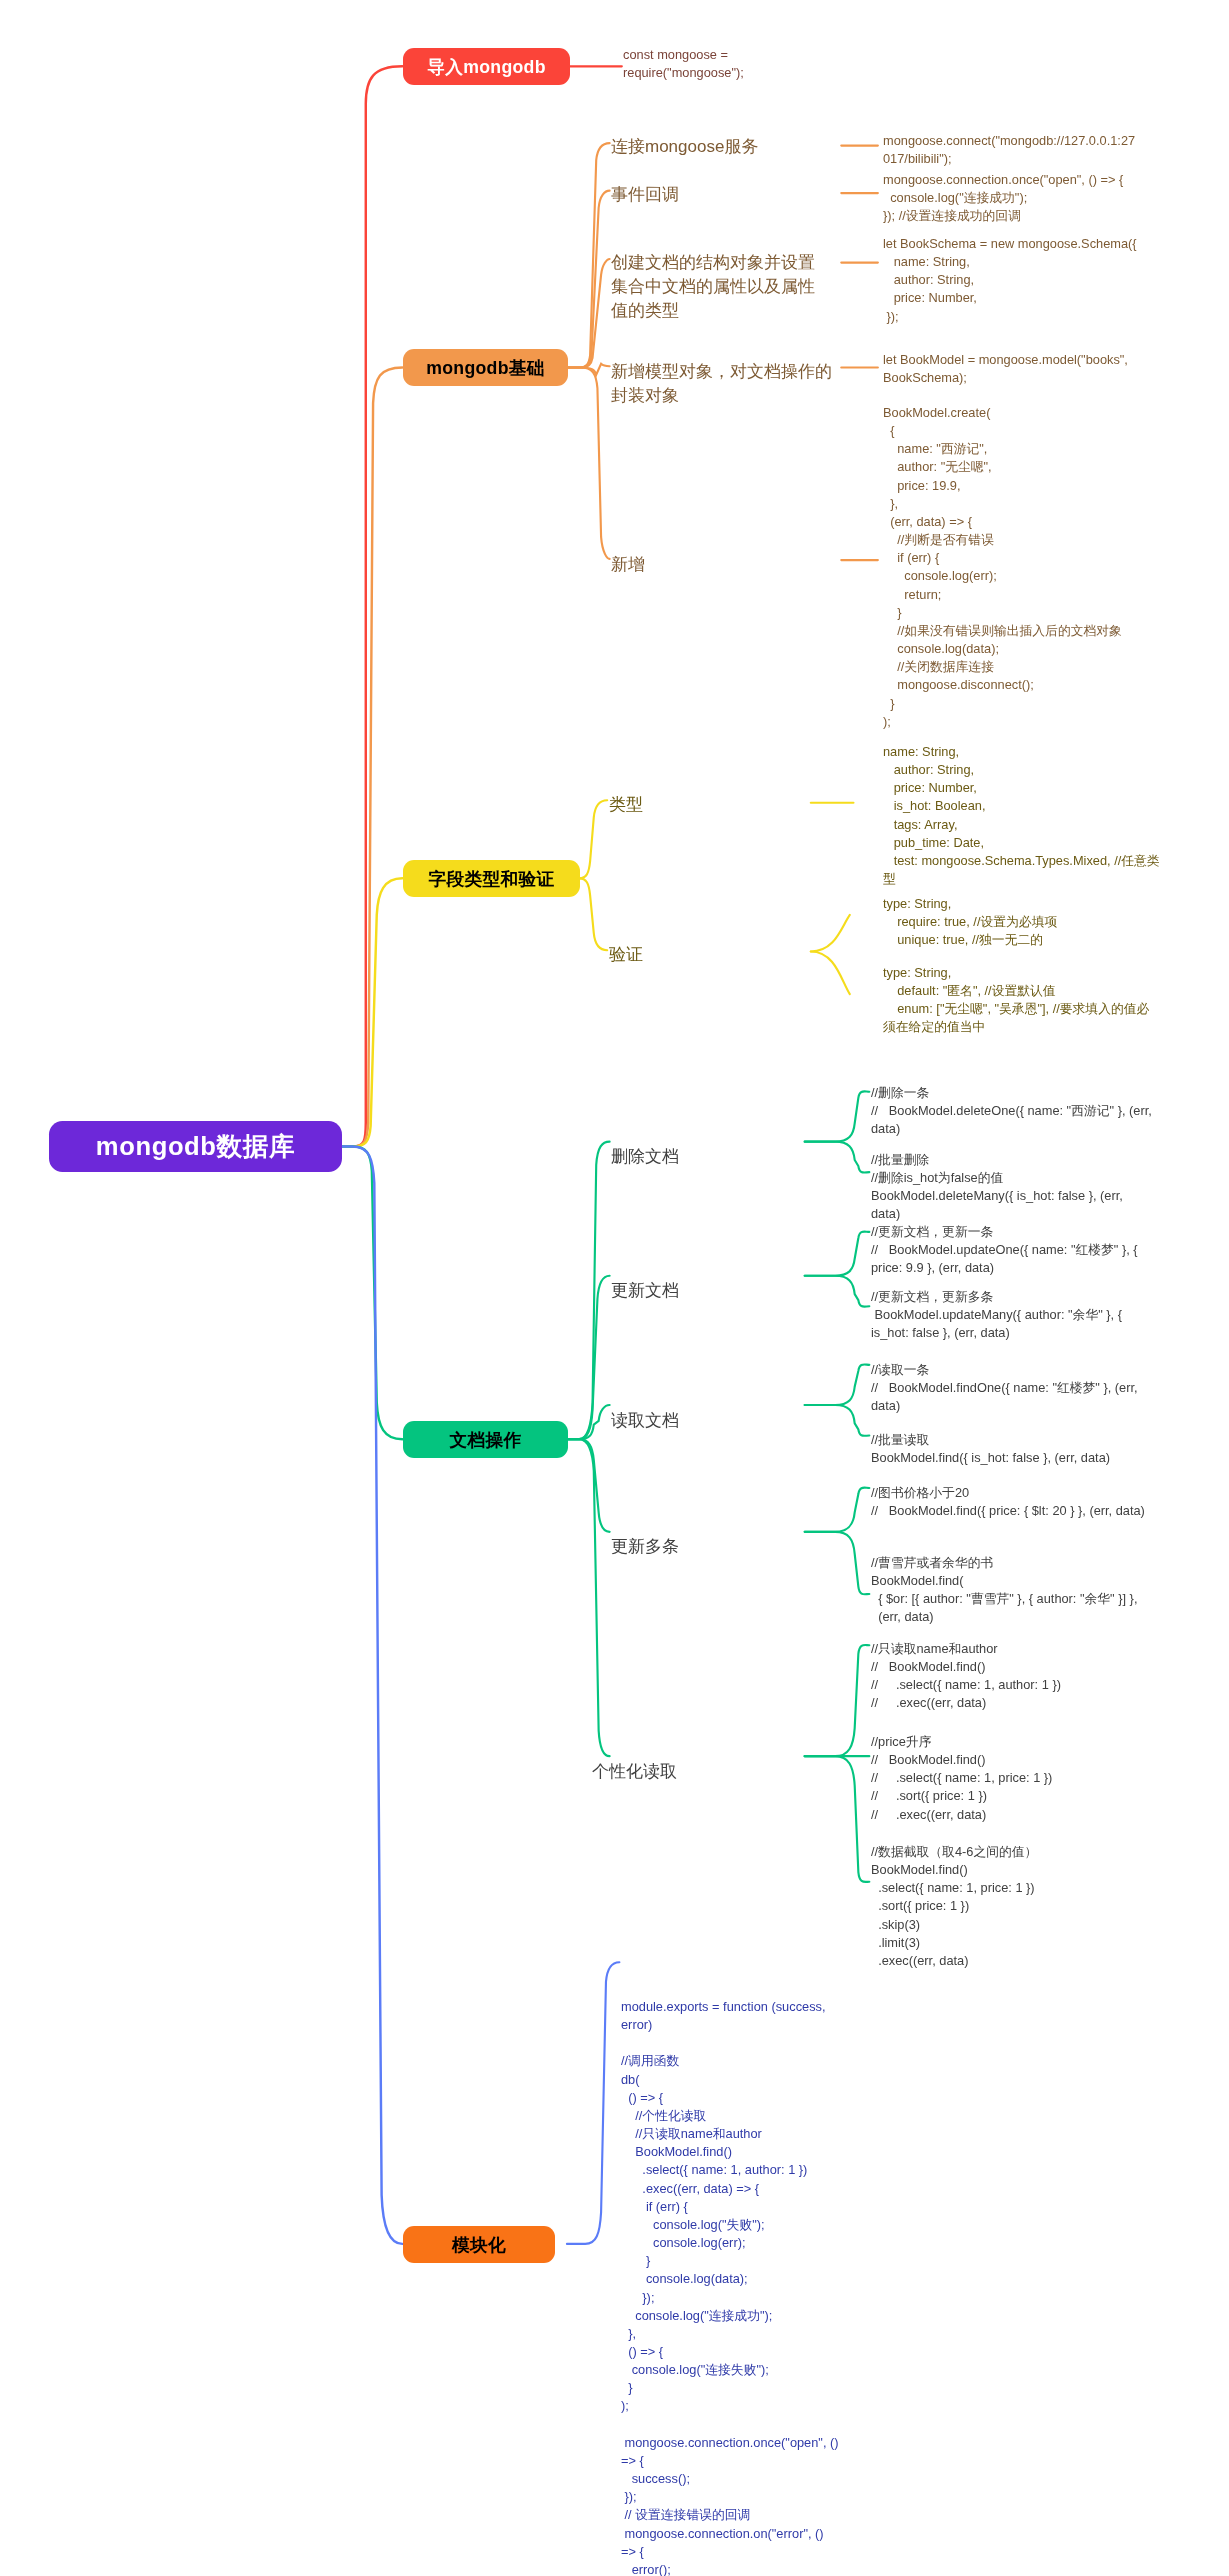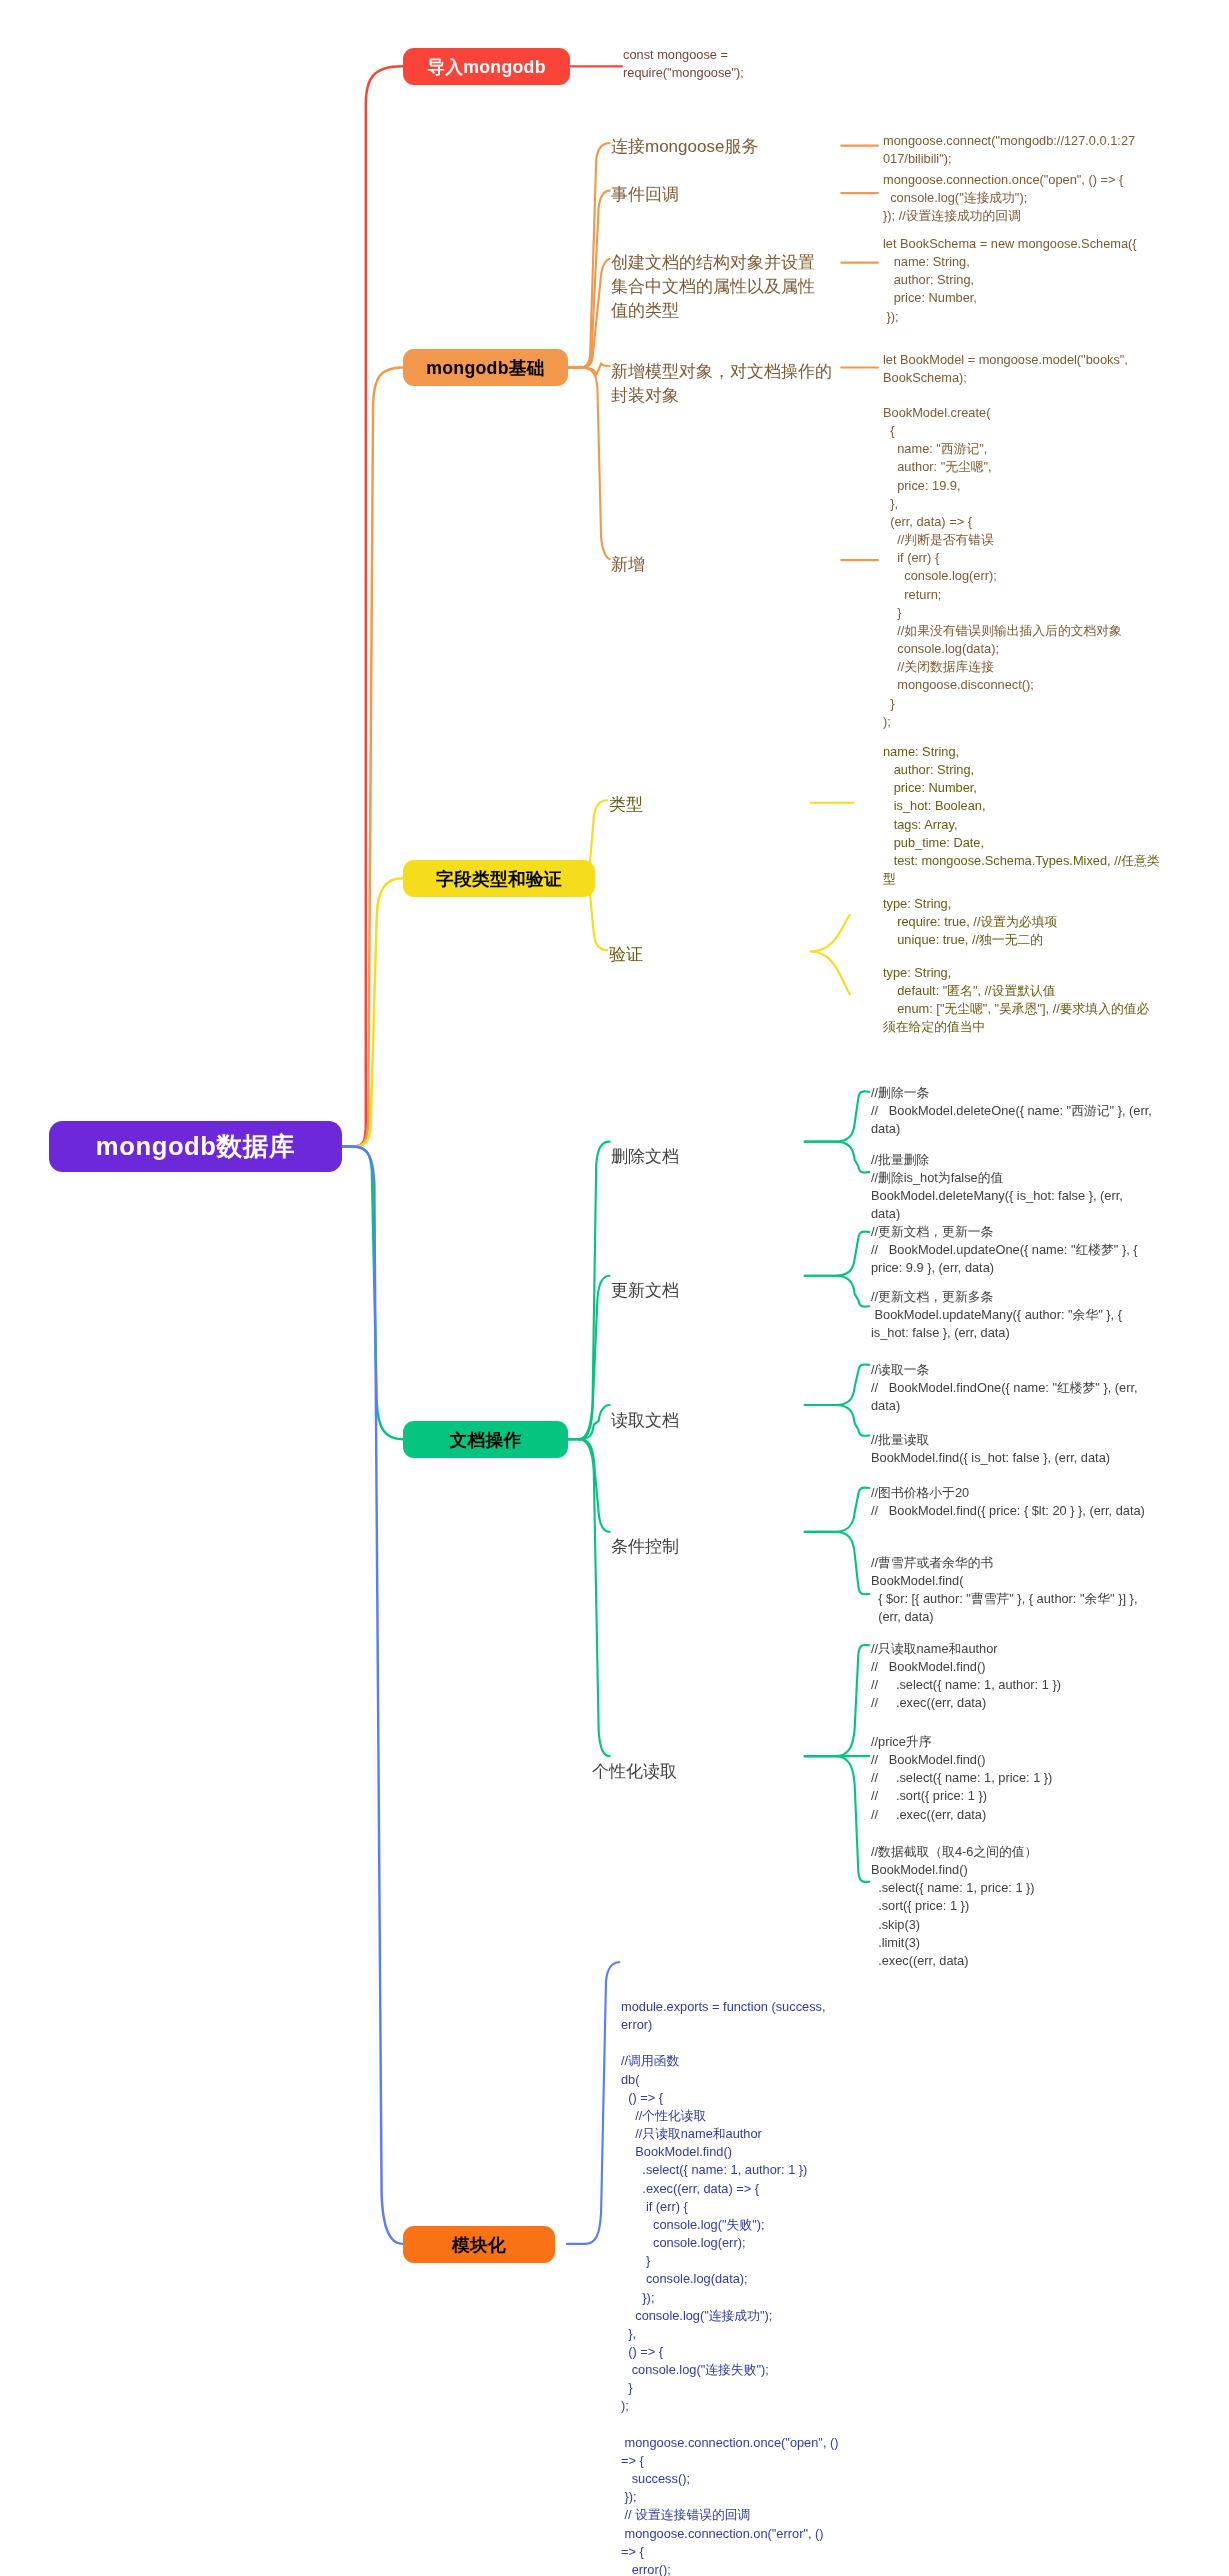--- a/index.html
+++ b/index.html
@@ -173,21 +173,21 @@
       console.log(err);
       return;
     }
     //如果没有错误则输出插入后的文档对象
     console.log(data);
     //关闭数据库连接
     mongoose.disconnect();
   }
 );</div>
 
-  <div class="node l1 yellow" style="left:403px; top:860px; width:192px; height:37px;">
+  <div class="node l1 yellow" style="left:403px; top:860px; width:177px; height:37px;">
     <span>字段类型和验证</span>
   </div>
 
   <div class="leaf mid t-yellow" style="left:609px; top:793px; width:122px;">类型</div>
   <div class="leaf t-yellow" style="left:883px; top:743px; width:287px;">name: String,
    author: String,
    price: Number,
    is_hot: Boolean,
    tags: Array,
    pub_time: Date,
@@ -217,21 +217,21 @@
 //   BookModel.updateOne({ name: "红楼梦" }, { price: 9.9 }, (err, data)</div>
   <div class="leaf t-green" style="left:871px; top:1276px; width:281px;">//更新文档，更新多条
  BookModel.updateMany({ author: "余华" }, { is_hot: false }, (err, data)</div>
 
   <div class="leaf mid t-green" style="left:611px; top:1397px; width:146px;">读取文档</div>
   <div class="leaf t-green" style="left:871px; top:1349px; width:281px;">//读取一条
 //   BookModel.findOne({ name: "红楼梦" }, (err, data)</div>
   <div class="leaf t-green" style="left:871px; top:1419px; width:281px;">//批量读取
 BookModel.find({ is_hot: false }, (err, data)</div>
 
-  <div class="leaf mid t-green" style="left:611px; top:1523px; width:146px;">条件控制</div>
+  <div class="leaf mid t-green" style="left:611px; top:1523px; width:146px;">更新多条</div>
   <div class="leaf t-green" style="left:871px; top:1472px; width:281px;">//图书价格小于20
 //   BookModel.find({ price: { $lt: 20 } }, (err, data)</div>
   <div class="leaf t-green" style="left:871px; top:1542px; width:268px;">//曹雪芹或者余华的书
 BookModel.find(
   { $or: [{ author: "曹雪芹" }, { author: "余华" }] },
   (err, data)</div>
 
   <div class="leaf mid t-green" style="left:592px; top:1748px; width:146px;">个性化读取</div>
   <div class="leaf t-green" style="left:871px; top:1628px; width:281px;">//只读取name和author
 //   BookModel.find()

